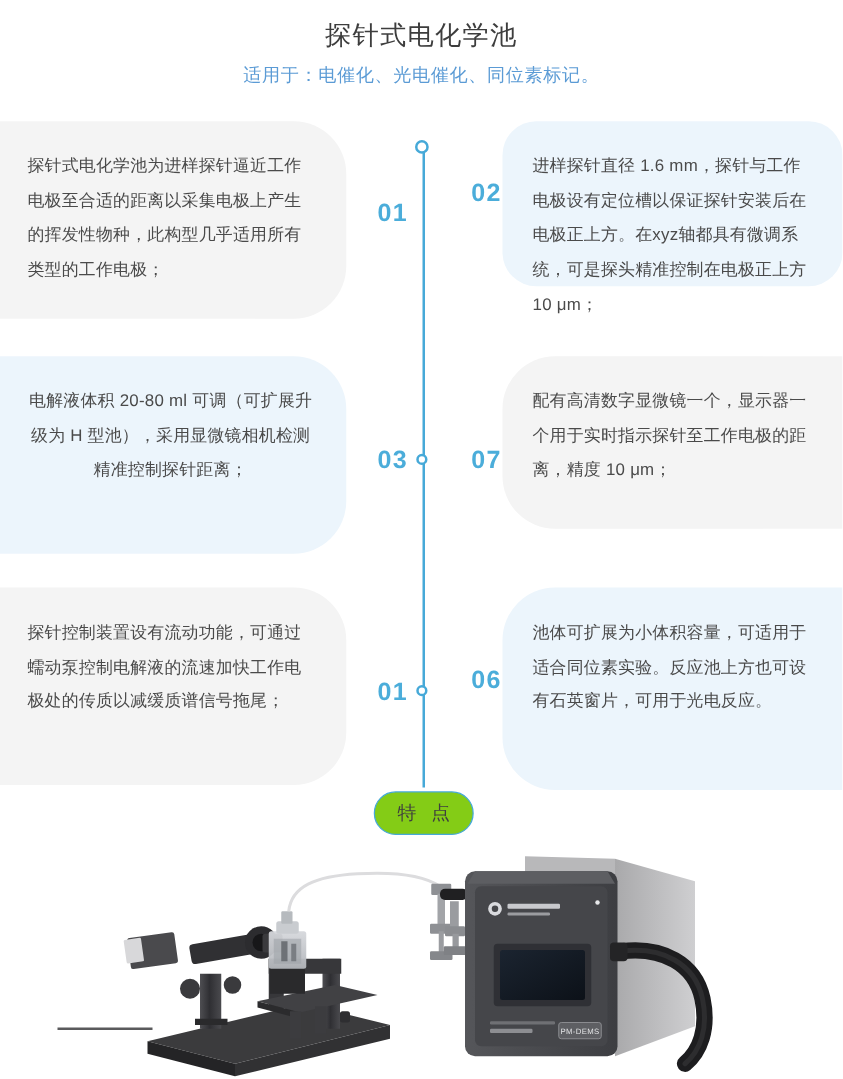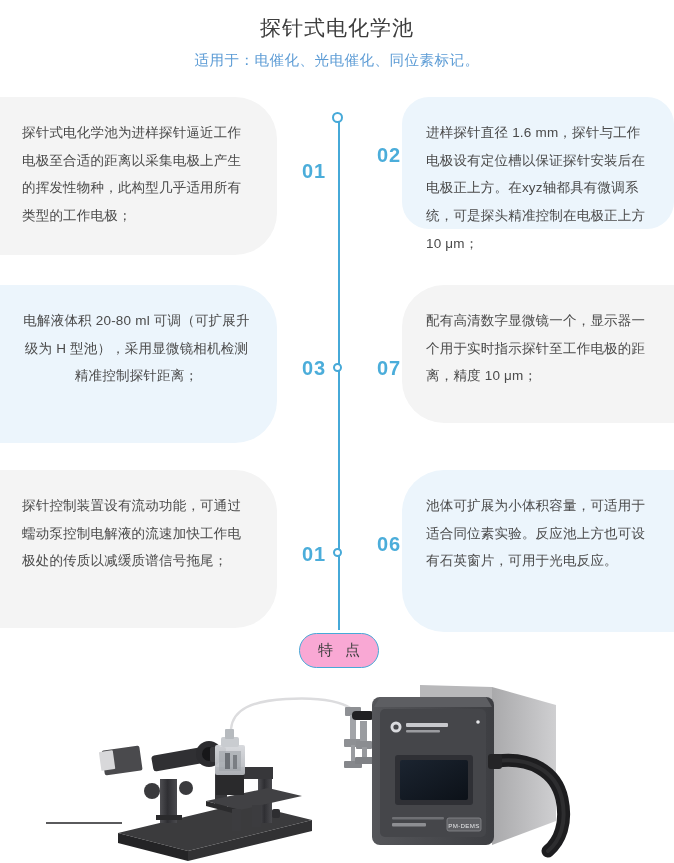--- a/index.html
+++ b/index.html
@@ -131,21 +131,21 @@
 
   
   .feature-pill {
     position: absolute;
     left: 299px;
     top: 633px;
     width: 80px;
     height: 35px;
     border: 1.6px solid #46a9d8;
     border-radius: 20px;
-    background: #f9a8d4;
+    background: #84cc16;
     display: flex;
     align-items: center;
     justify-content: center;
     font-size: 15px;
     color: #3f3f3f;
     letter-spacing: 4px;
     text-indent: 4px;
     box-sizing: border-box;
   }
 

